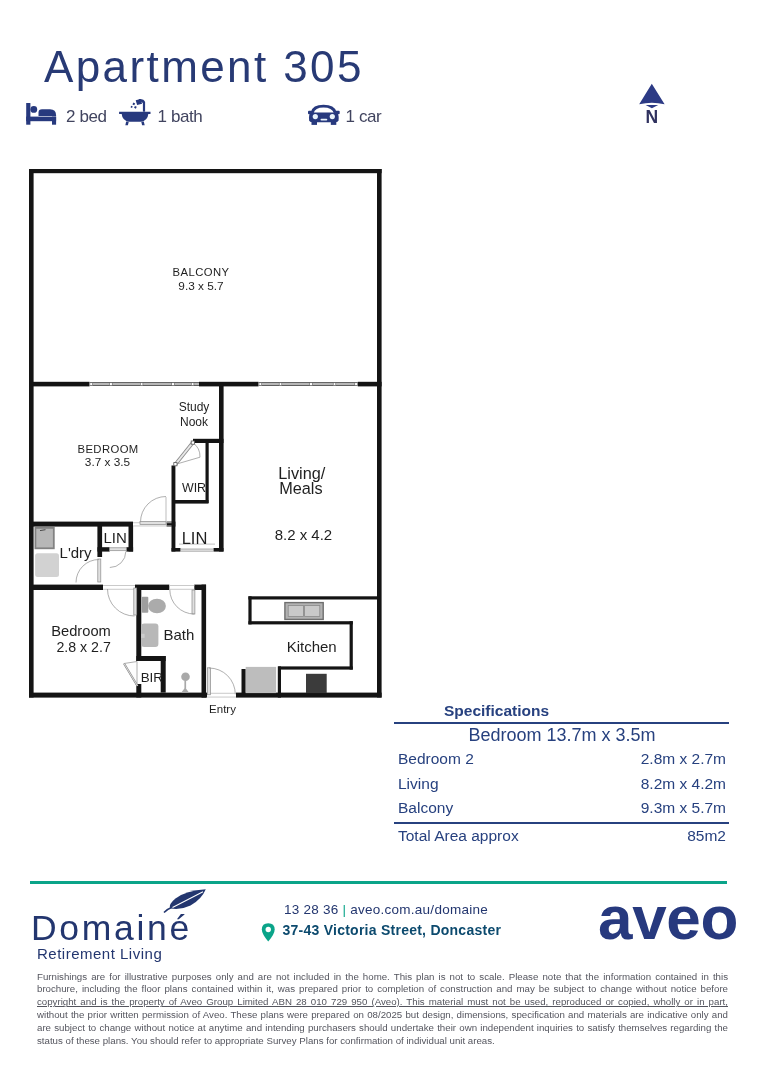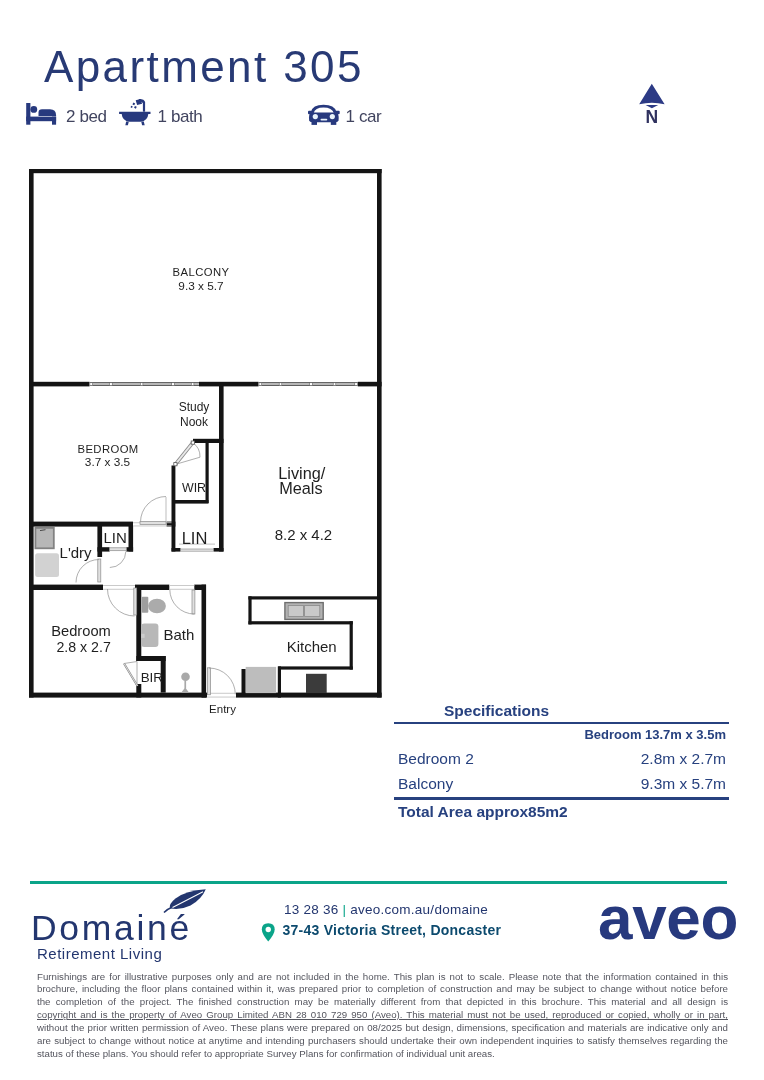--- a/index.html
+++ b/index.html
@@ -312,39 +312,43 @@
 </g>
 </svg>
 </div>
 
 <div class="abs" style="left:394px;top:702.5px;width:335px;color:#27417f;">
 
   <div style="font-size:15.5px;font-weight:bold;padding-left:4px;line-height:16px;margin-left:46px;">Specifications</div>
 
   <div style="margin-top:3.5px;height:2.4px;background:#27417f;"></div>
 
-  <div style="display:flex;justify-content:flex-end;font-size:13px;padding:0 3px 0 4px;line-height:24.4px;margin-top:-1.5px;font-weight:bold;">
+  <div style="display:flex;justify-content:center;font-size:18px;padding:0 3px 0 4px;line-height:24.4px;margin-top:-1.5px;">
       <span>Bedroom 1</span>
       <span>3.7m x 3.5m</span>
     </div>
 
   <div style="display:flex;justify-content:space-between;font-size:15.5px;padding:0 3px 0 4px;line-height:24.4px;gap:35px;">
       <span>Bedroom 2</span>
       <span>2.8m x 2.7m</span>
     </div>
 
+  <div style="display:flex;justify-content:space-between;font-size:15.5px;padding:0 3px 0 4px;line-height:24.4px;">
+      <span>Living</span>
+      <span>8.2m x 4.2m</span>
+    </div>
 
   <div style="display:flex;justify-content:space-between;font-size:15.5px;padding:0 3px 0 4px;line-height:24.4px;">
       <span>Balcony</span>
       <span>9.3m x 5.7m</span>
     </div>
 
   <div style="margin-top:1px;height:2.4px;background:#27417f;"></div>
 
-  <div style="display:flex;justify-content:flex-start;font-size:15.5px;font-weight:bold;padding:0 3px 0 4px;line-height:23px;">
+  <div style="display:flex;justify-content:space-between;font-size:15.5px;font-weight:normal;padding:0 3px 0 4px;line-height:23px;">
       <span>Total Area approx</span>
       <span>85m2</span>
     </div>
 </div>
 
 <div class="abs" style="left:30px;top:881px;width:697px;height:2.6px;background:#0aa489;"></div>
 
 <div class="abs" style="left:31px;top:910px;font-size:35.5px;color:#23366f;line-height:36px;letter-spacing:2.7px;">Domainé</div>
 
 <div class="abs" style="left:162px;top:887px;width:46px;height:28px;">
@@ -366,18 +370,17 @@
 </svg>
 </div>
 
 <div class="abs" style="left:282.5px;top:921.5px;font-size:14px;letter-spacing:0.25px;font-weight:bold;color:#0c4a6e;">37-43 Victoria Street, Doncaster</div>
 
 <div class="abs" style="left:598px;top:886.5px;font-size:62px;color:#27397e;letter-spacing:-0.3px;line-height:62px;font-weight:bold;">aveo</div>
 
 <div class="abs" style="left:37px;top:970.5px;width:691px;font-size:9.7px;line-height:12.95px;color:#54555e;">
 <div style="text-align:justify;text-align-last:justify;">Furnishings are for illustrative purposes only and are not included in the home. This plan is not to scale. Please note that the information contained in this</div>
 <div style="text-align:justify;text-align-last:justify;">brochure, including the floor plans contained within it, was prepared prior to completion of construction and may be subject to change without notice before</div>
-<div style="text-align:justify;text-align-last:justify;">the completion of the project. The finished construction may be materially different from that depicted in this brochure. This material and all design is</div>
 <div style="text-align:justify;text-align-last:justify;text-decoration:underline;">copyright and is the property of Aveo Group Limited ABN 28 010 729 950 (Aveo). This material must not be used, reproduced or copied, wholly or in part,</div>
 <div style="text-align:justify;text-align-last:justify;">without the prior written permission of Aveo. These plans were prepared on 08/2025 but design, dimensions, specification and materials are indicative only and</div>
 <div style="text-align:justify;text-align-last:justify;">are subject to change without notice at anytime and intending purchasers should undertake their own independent inquiries to satisfy themselves regarding the</div>
 <div>status of these plans. You should refer to appropriate Survey Plans for confirmation of individual unit areas.</div>
 </div>
 
 </body></html>

